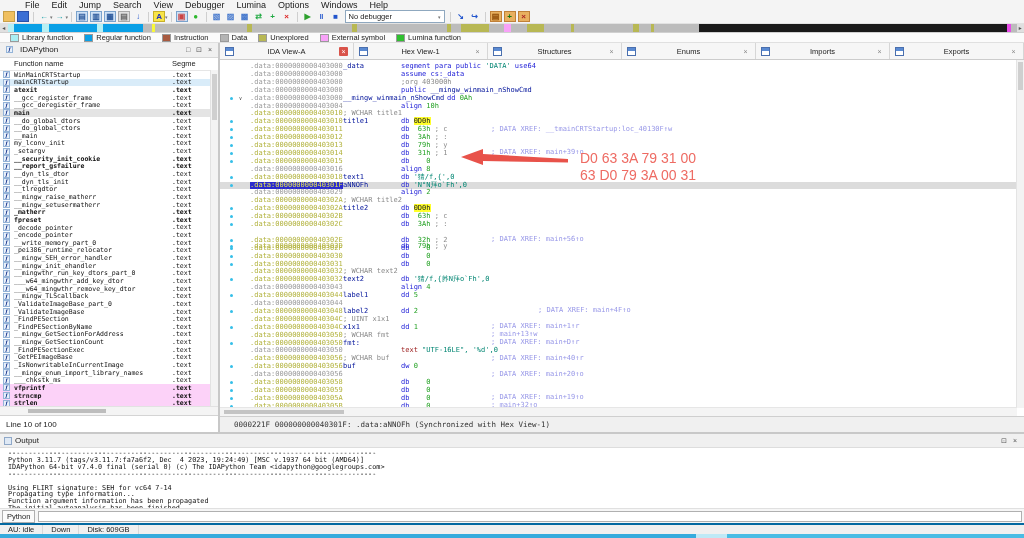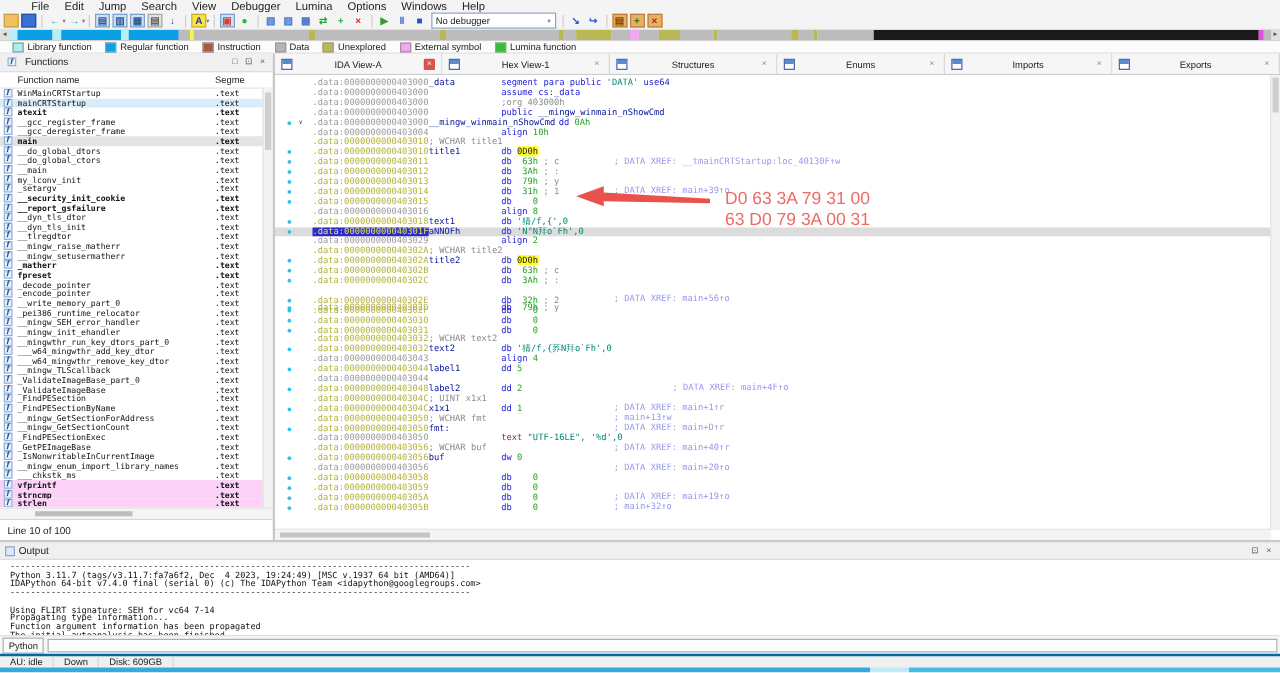--- a/index.html
+++ b/index.html
@@ -27,21 +27,21 @@
   
   #workspace{display:flex;height:389px;}
   #left{width:220px;box-sizing:border-box;display:flex;flex-direction:column;border-right:2px solid #c8c8c8;background:#fff;}
   #fn-titlebar{height:14px;background:#f0f0f0;display:flex;align-items:center;font-size:8px;padding:0 3px;border-bottom:1px solid #d8d8d8;}
   #fn-titlebar .title{flex:1;margin-left:3px;color:#222;}
   .winbtn{width:10px;height:10px;font-size:7px;line-height:10px;text-align:center;color:#555;margin-left:1px;}
   #fn-header{height:12px;position:relative;font-size:7.5px;color:#222;border-bottom:1px solid #e6e6e6;background:#fff;}
   #fn-header span{position:absolute;top:1px;}
   #col-name{left:14px;} #col-seg{left:172px;}
   #fn-list{height:337px;position:relative;overflow:hidden;font-family:"DejaVu Sans Mono",monospace;font-size:6.5px;}
-  .fn-row{height:7.65px;display:flex;white-space:nowrap;position:relative;}
+  .fn-row{height:7.65px;display:flex;align-items:center;white-space:nowrap;position:relative;}
   .fico{width:7px;height:7px;flex:0 0 7px;background:#e8f0fa;border:1px solid #94b4d8;box-sizing:border-box;color:#16348c;font:italic bold 5px "DejaVu Serif",serif;line-height:5px;text-align:center;margin:0 4px 0 3px;}
   .fn-name{color:#111;}
   .fn-seg{position:absolute;left:172px;color:#111;}
   .fn-row.b{font-weight:bold;}
   .fn-row.bg-hover{background:#d9ecf9;}
   .fn-row.bg-selected{background:#e4e4e4;}
   .fn-row.bg-lib{background:#fcd2f8;}
   #fn-vscroll{position:absolute;right:0;top:27px;width:7px;height:336px;background:#f3f3f3;border-left:1px solid #e2e2e2;}
   #fn-vscroll .thumb{position:absolute;top:4px;left:1px;width:5px;height:46px;background:#cfcfcf;}
   #fn-hscroll{height:8px;background:#f4f4f4;border-top:1px solid #e2e2e2;position:relative;}
@@ -218,21 +218,21 @@
         <span class="sw" style="background: rgb(48, 192, 48);"></span>
         <span>Lumina function</span>
       </span>
     </div>
 
   <div id="workspace">
     <div id="left">
       <div id="left-wrap">
         <div id="fn-titlebar">
           <span class="fico">f</span>
-          <span class="title">Functions</span>
+          <span class="title">IDAPython</span>
           <span class="winbtn">□</span>
           <span class="winbtn">⊡</span>
           <span class="winbtn">×</span>
         </div>
         <div id="fn-header">
           <span id="col-name">Function name</span>
           <span id="col-seg">Segme</span>
         </div>
         <div id="fn-list">
             <div class="fn-row">
@@ -553,20 +553,21 @@
           <div>D0 63 3A 79 31 00</div>
           <div>63 D0 79 3A 00 31</div>
         </div>
         <div id="disasm-vscroll">
             <div class="thumb"></div>
           </div>
         <div id="disasm-hscroll">
             <div class="thumb"></div>
           </div>
       </div>
+      <div id="disasm-status">0000221F 000000000040301F: .data:aNNOFh (Synchronized with Hex View-1)</div>
     </div>
   </div>
 
   <div id="output-panel">
     <div id="out-titlebar">
       <span class="oticon"></span>
       <span class="title">Output</span>
       <span class="winbtn">⊡</span>
       <span class="winbtn">×</span>
     </div>

